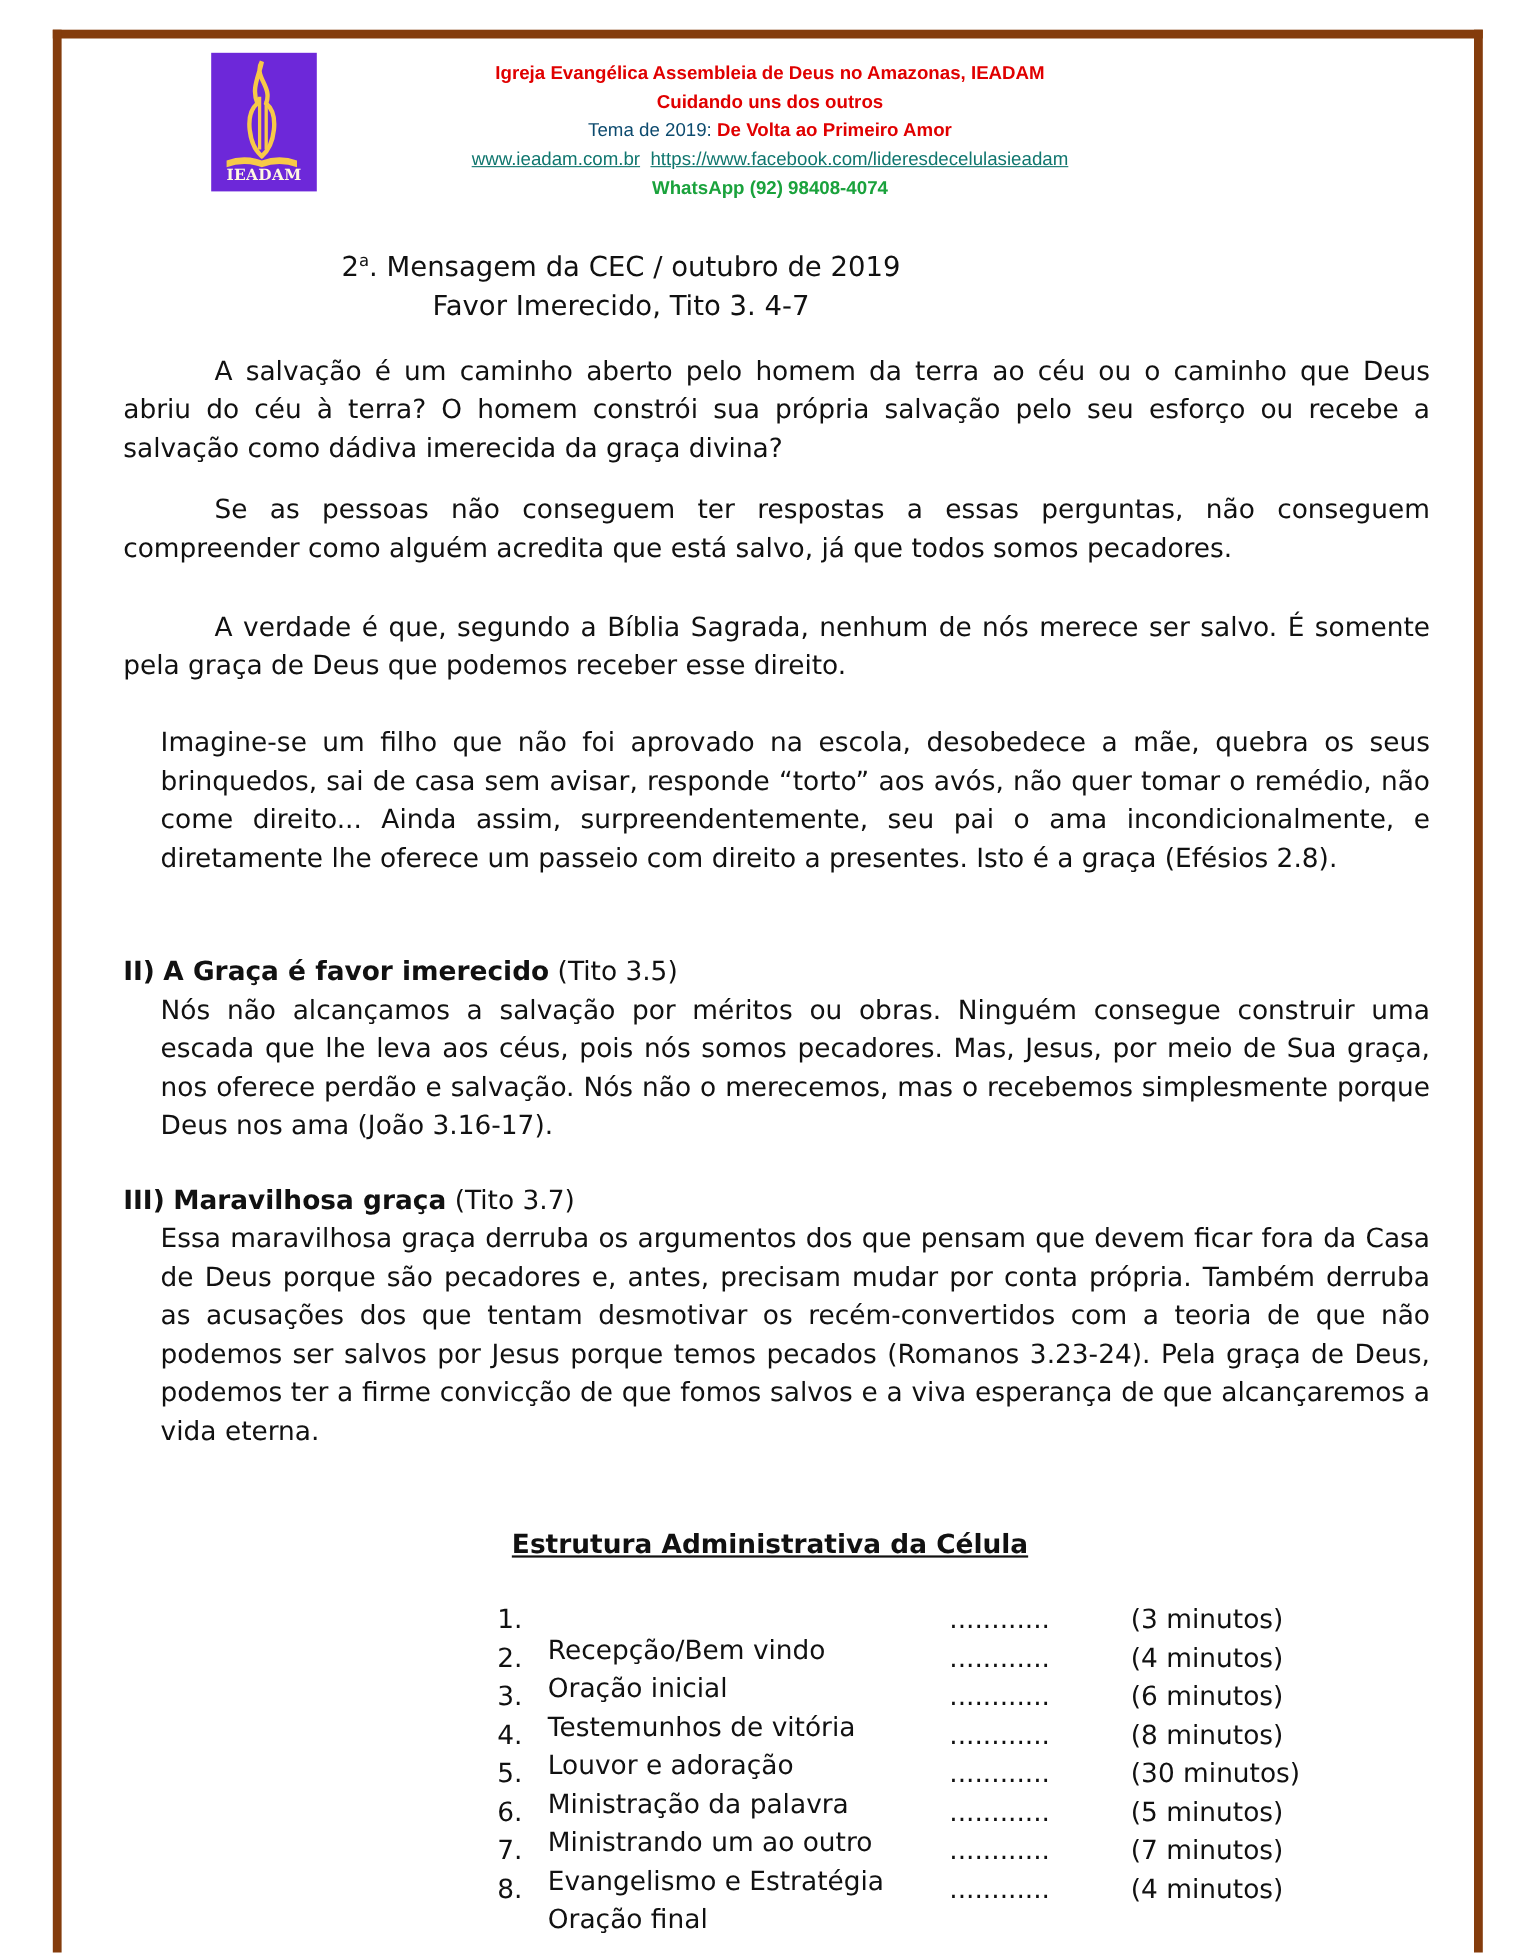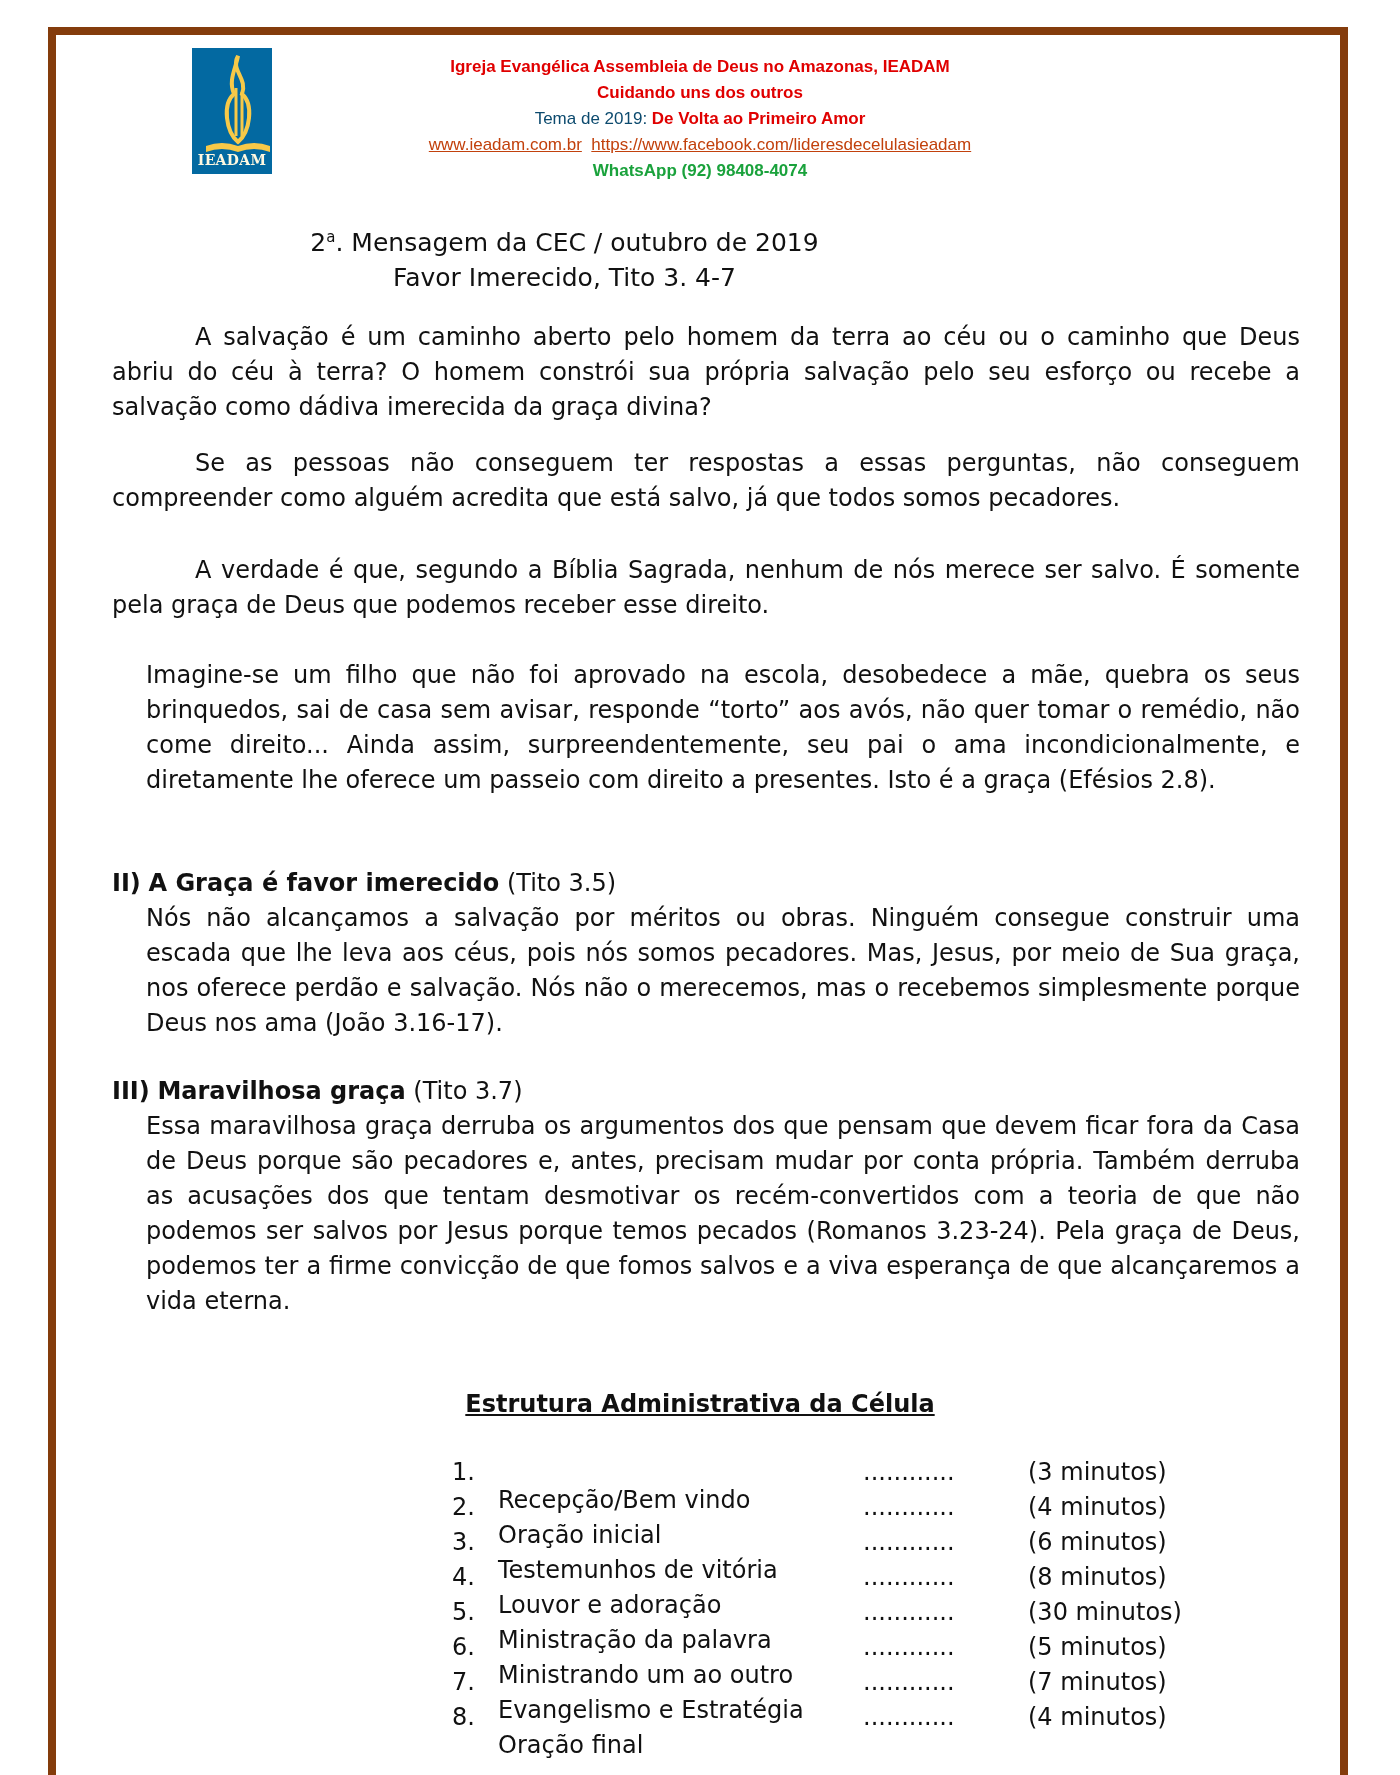--- a/index.html
+++ b/index.html
@@ -1,24 +1,24 @@
 <!DOCTYPE html>
 <html><head>
 <meta charset="utf-8">
 <style>
   html, body { margin:0; padding:0; background:#ffffff; }
   body { width:1400px; height:1775px; position:relative; overflow:hidden; font-family:"DejaVu Sans", sans-serif; color:#111; }
   .frame { position:absolute; left:48px; top:27px; width:1300px; height:1770px; border:8px solid #843c0c; border-bottom:none; box-sizing:border-box; }
-  .logo { position:absolute; left:192px; top:48px; width:80px; height:126px; background:#0369a1; }
+  .logo { position:absolute; left:192px; top:48px; width:96px; height:126px; background:#6d28d9; }
   .logo svg { position:absolute; left:0; top:0; }
   .logo-text { position:absolute; left:0; right:0; bottom:6px; text-align:center; color:#fff8e0; font-family:"DejaVu Serif", serif; font-weight:bold; font-size:14px; letter-spacing:0.3px; }
   .header { position:absolute; left:300px; width:800px; top:54px; text-align:center; font-family:"Liberation Sans", sans-serif; font-size:17px; line-height:26px; }
   .h-red { color:#e00000; font-weight:bold; }
   .h-red-normal { color:#0c4a6e; }
-  .h-link { color:#c2410c; text-decoration:underline; }
+  .h-link { color:#0f766e; text-decoration:underline; }
   .h-green { color:#1aa23c; font-weight:bold; }
   .title { position:absolute; left:0; width:1129px; top:220px; text-align:center; font-size:25px; line-height:35px; color:#111; }
   .title sup { font-size:15px; }
   .body-text { position:absolute; left:112px; width:1188px; font-size:24px; line-height:35px; text-align:justify; }
   .para { text-indent:83px; margin:0; }
   .section { position:absolute; left:112px; width:1188px; font-size:24px; line-height:35px; }
   .section .heading b { font-weight:bold; }
   .section .content { margin-left:34px; text-align:justify; }
   .struct-title { position:absolute; left:0; width:1400px; top:1390px; text-align:center; font-size:24px; font-weight:bold; text-decoration:underline; }
   .struct-list { position:absolute; left:452px; top:1455px; font-size:24px; line-height:35px; }

